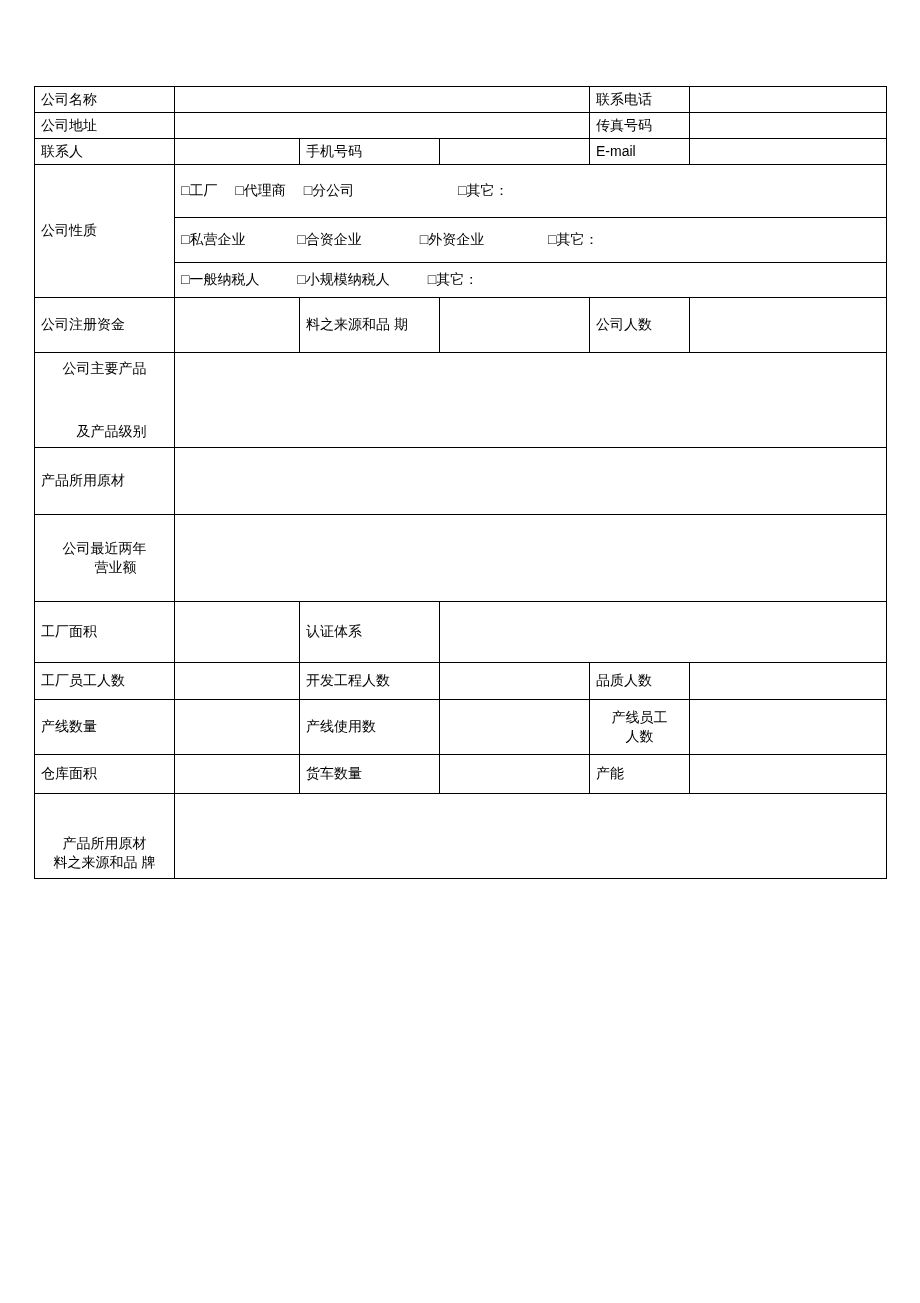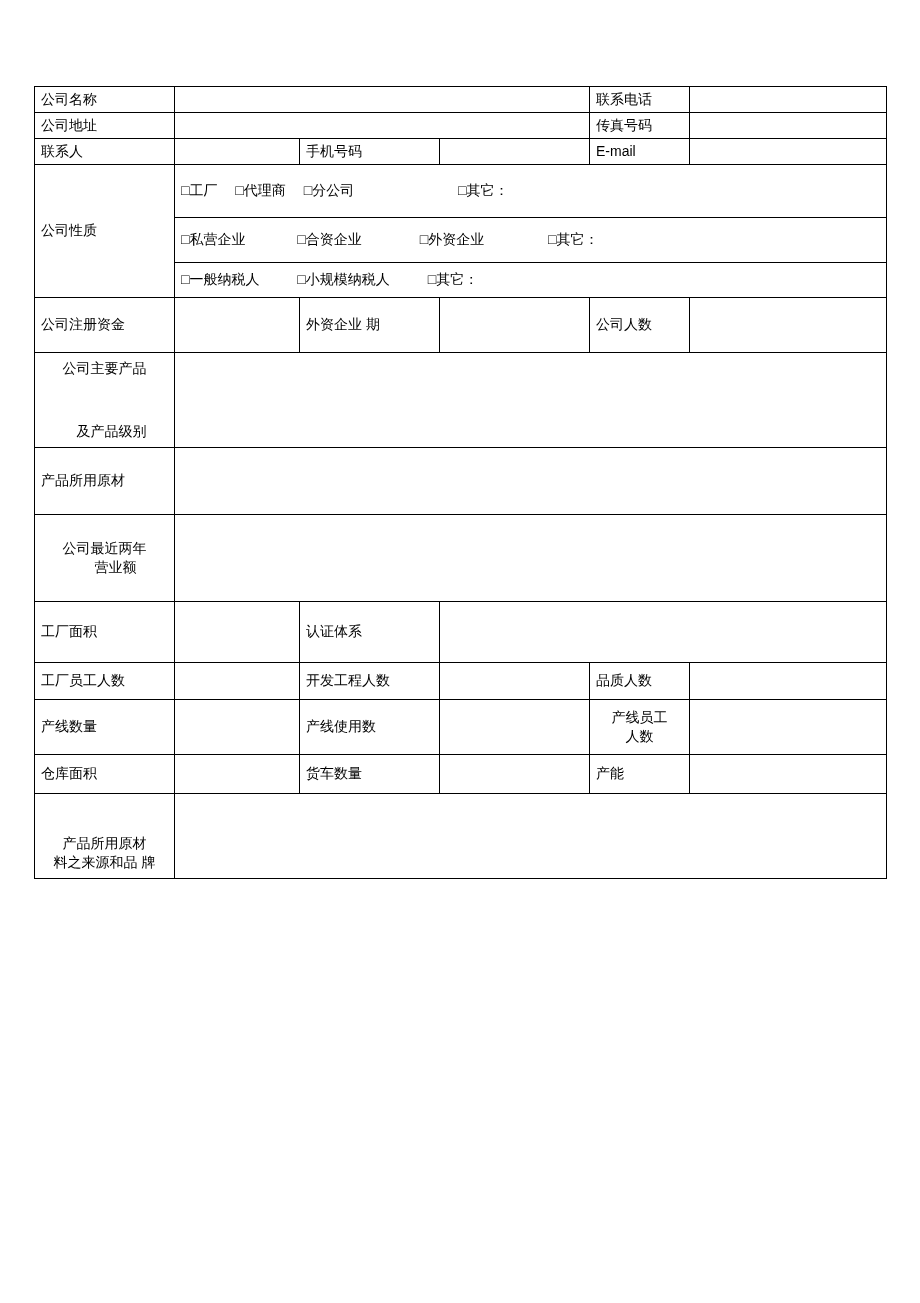--- a/index.html
+++ b/index.html
@@ -129,21 +129,21 @@
             <span class="opt">□一般纳税人</span>
             <span class="opt" style="padding-left:34px">□小规模纳税人</span>
             <span class="opt" style="padding-left:34px">□其它：</span>
           </span>
         </td>
       </tr>
 
       <tr>
         <td class="label v-top">公司注册资金</td>
         <td class="blank" style="height:48px"></td>
-        <td class="label v-bottom nowrap">外资企业 期</td>
+        <td class="label v-bottom nowrap">料之来源和品 期</td>
         <td class="blank"></td>
         <td class="label v-bottom">公司人数</td>
         <td class="blank"></td>
       </tr>
 
       <tr>
         <td class="label v-top cell-multiline" style="height:88px">
           <div>公司主要产品</div>
           <div style="margin-top:44px; padding-left:14px">及产品级别</div>
         </td>

